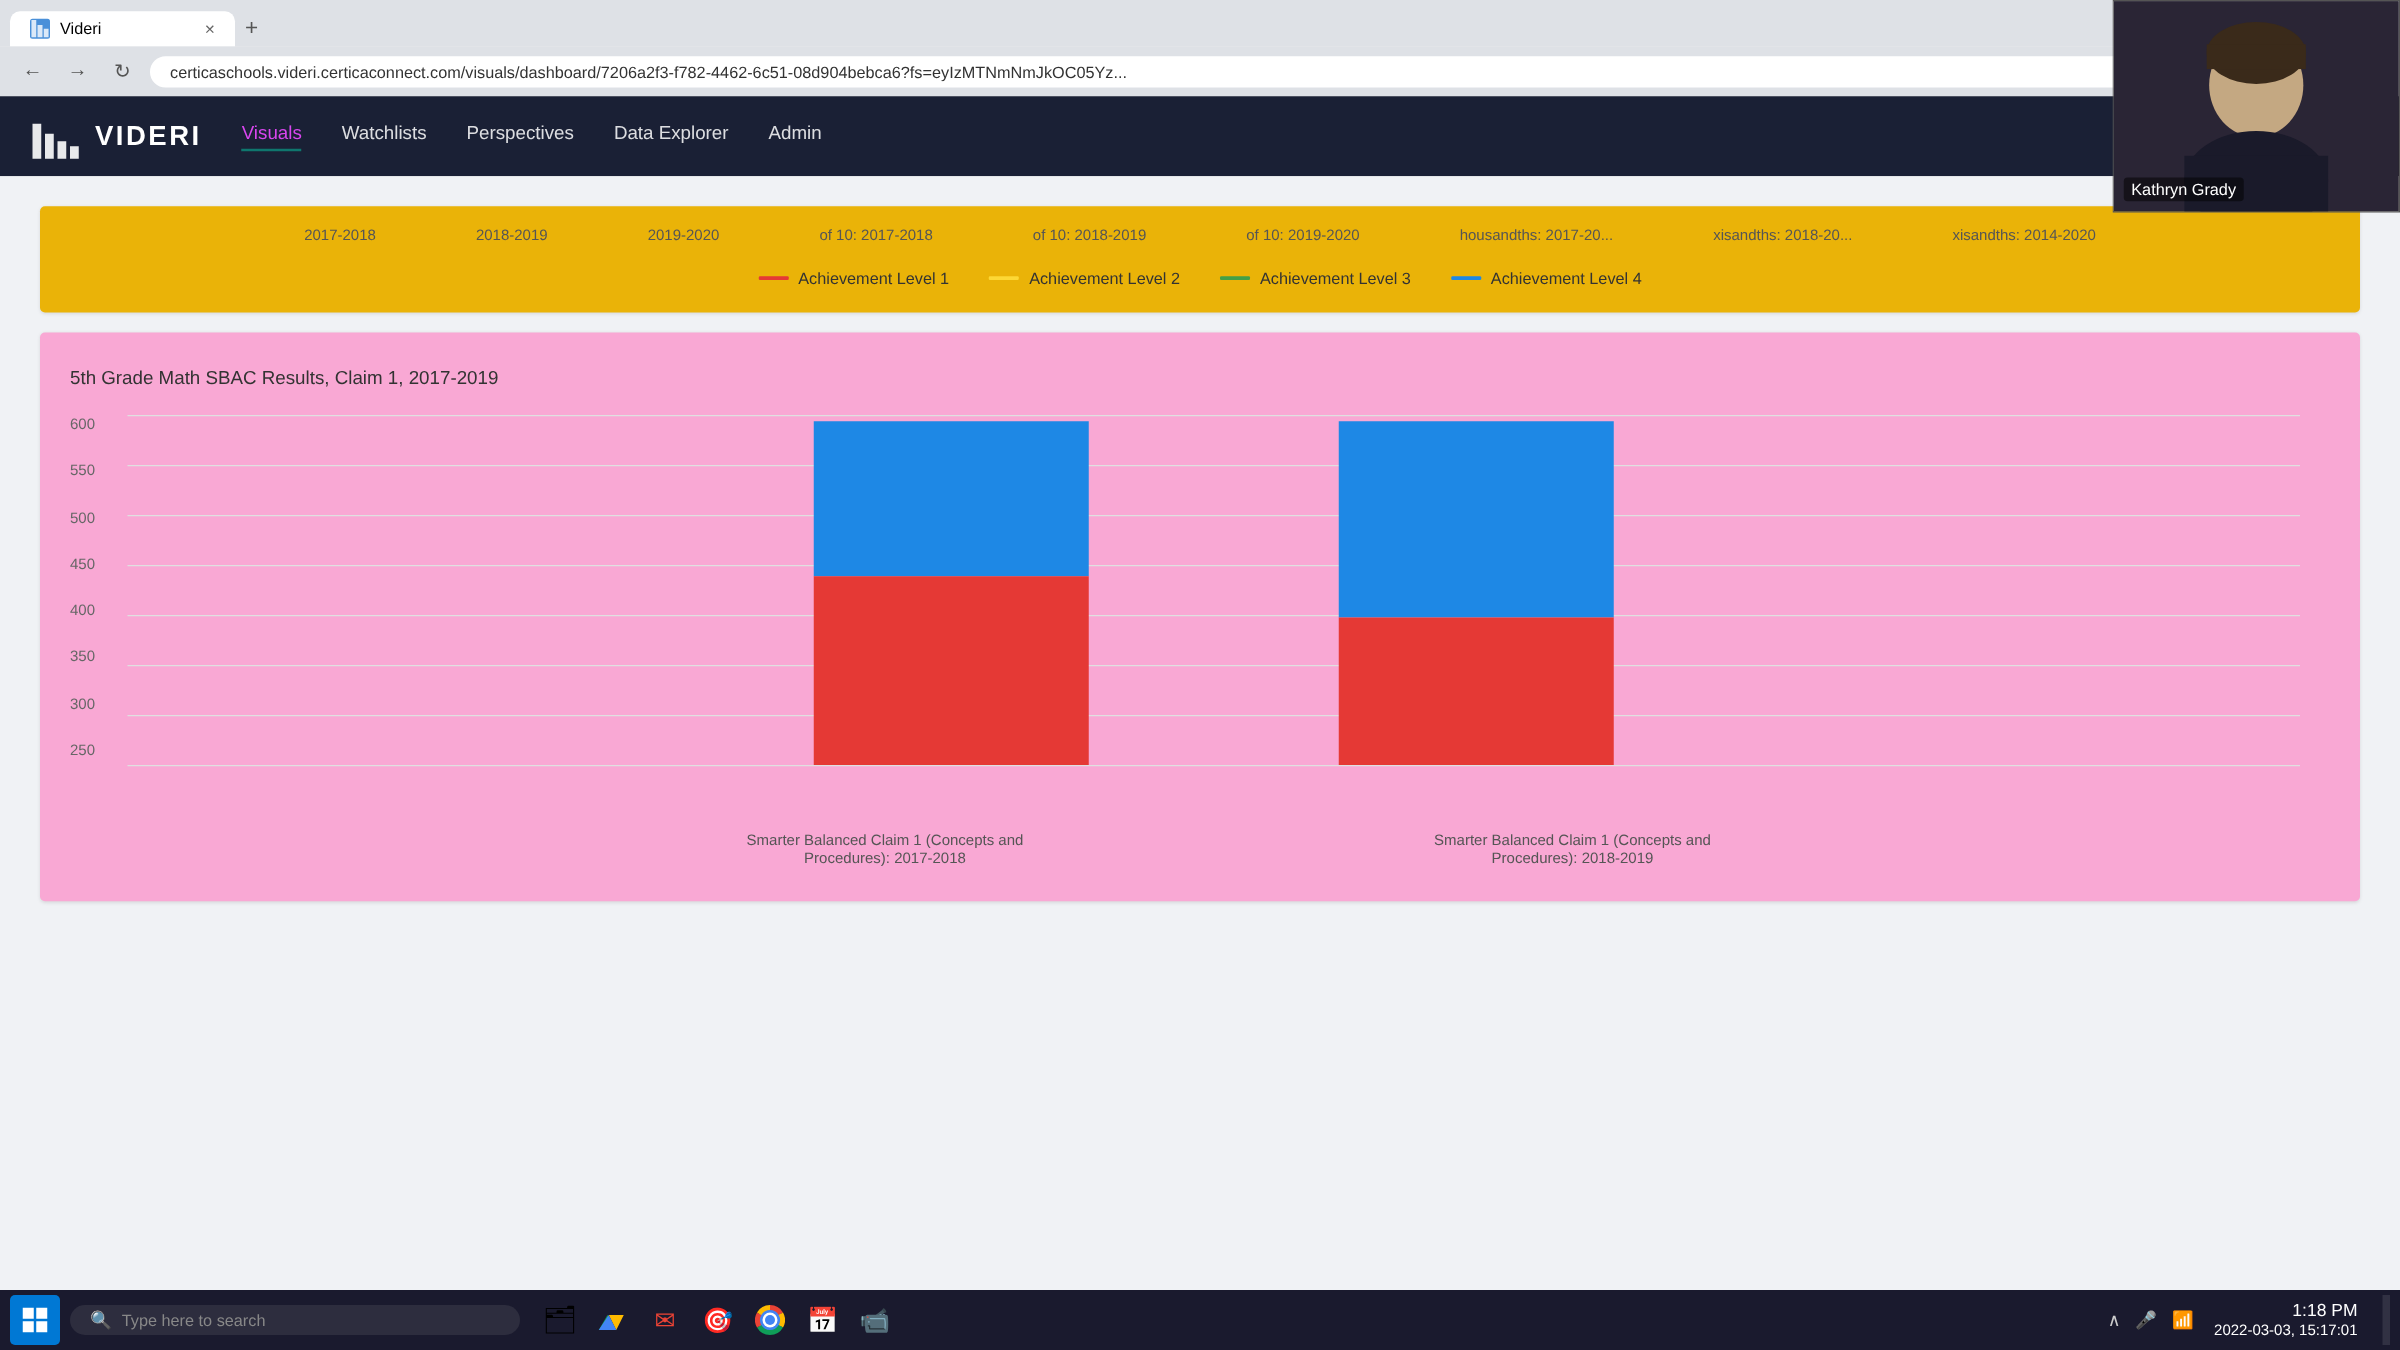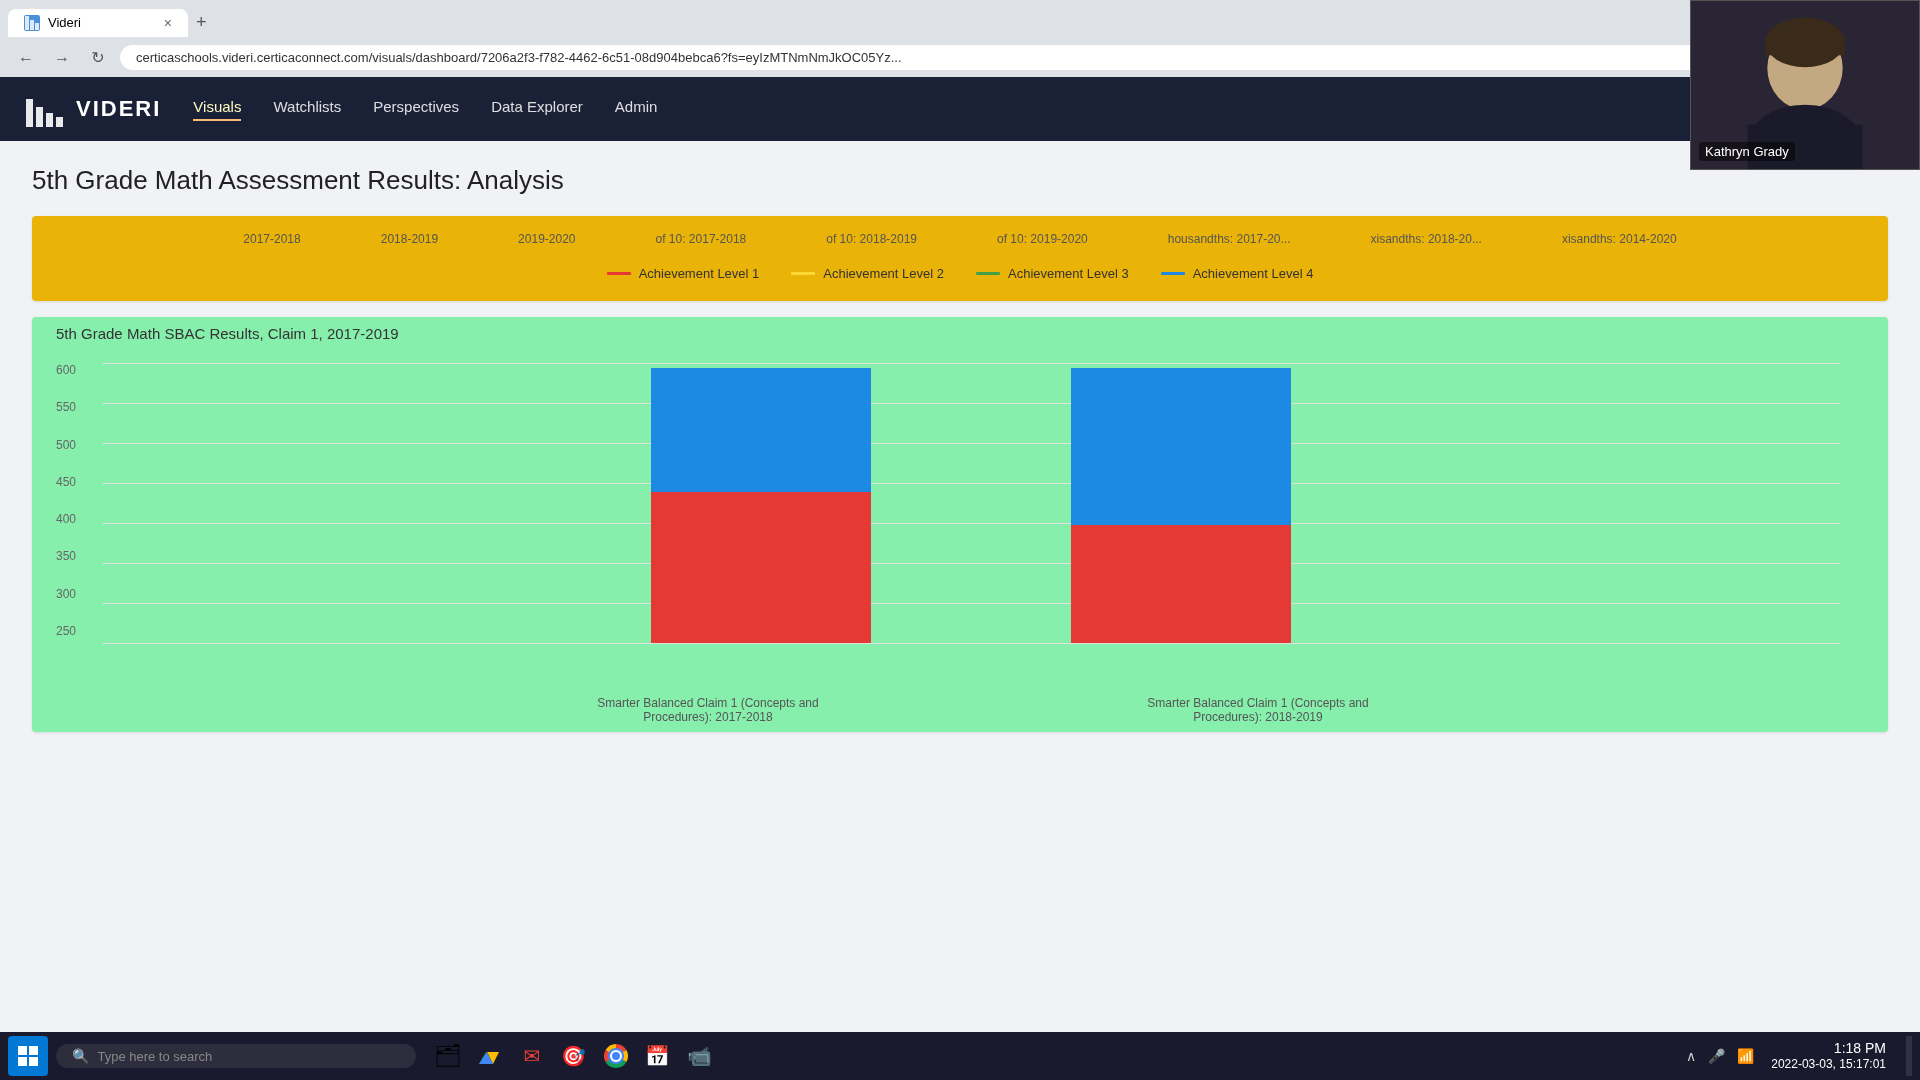--- a/index.html
+++ b/index.html
@@ -102,22 +102,22 @@
       flex: 1;
     }
     .nav-link {
       color: rgba(255,255,255,0.85);
       font-size: 15px;
       cursor: pointer;
       padding-bottom: 4px;
       border-bottom: 2px solid transparent;
     }
     .nav-link.active {
-      color: #fef9c3;
-      border-bottom: 2px solid #fdba74;
+      color: #d946ef;
+      border-bottom: 2px solid #0f766e;
     }
     .header-right {
       display: flex;
       align-items: center;
       gap: 16px;
     }
     .back-btn {
       color: white;
       font-size: 20px;
       cursor: pointer;
@@ -217,23 +217,23 @@
       font-size: 13px;
       color: #333;
     }
     .legend-dot {
       width: 24px; height: 3px;
       border-radius: 1px;
     }
 
     
     .chart-card-main {
-      background: #86efac;
+      background: #f9a8d4;
       border-radius: 4px;
-      padding: 8px 24px;
+      padding: 28px 24px;
       box-shadow: 0 1px 3px rgba(0,0,0,0.1);
     }
     .chart-title {
       font-size: 15px;
       color: #333;
       margin-bottom: 16px;
     }
     .y-label {
       font-size: 12px;
       color: #666;
@@ -418,21 +418,20 @@
   <div class="header-right">
     <button class="back-btn">←</button>
     <button class="user-icon-btn">
       <span style="font-size:20px; color:white;">👤✕</span>
     </button>
     <button class="menu-circle-btn">☰</button>
   </div>
 </div>
 
 <div class="main-content">
-  <h1 class="page-title">5th Grade Math Assessment Results: Analysis</h1>
 
   <div class="chart-card" style="height:85px; overflow:hidden;">
     <div class="years-header">
       <span>2017-2018</span>
       <span>2018-2019</span>
       <span>2019-2020</span>
       <span>of 10: 2017-2018</span>
       <span>of 10: 2018-2019</span>
       <span>of 10: 2019-2020</span>
       <span>housandths: 2017-20...</span>

